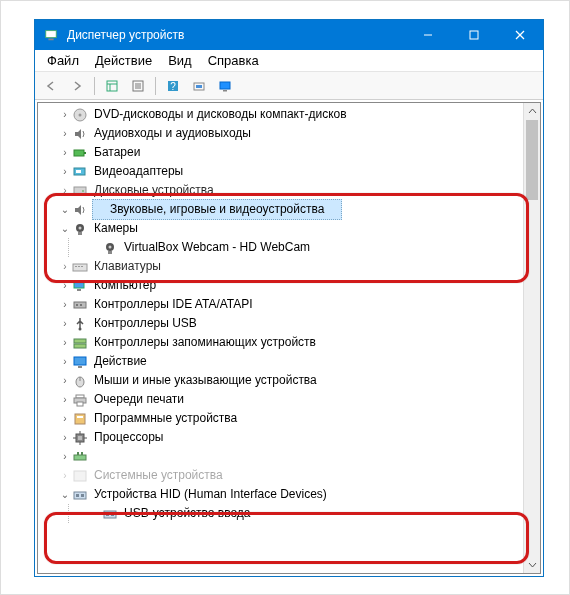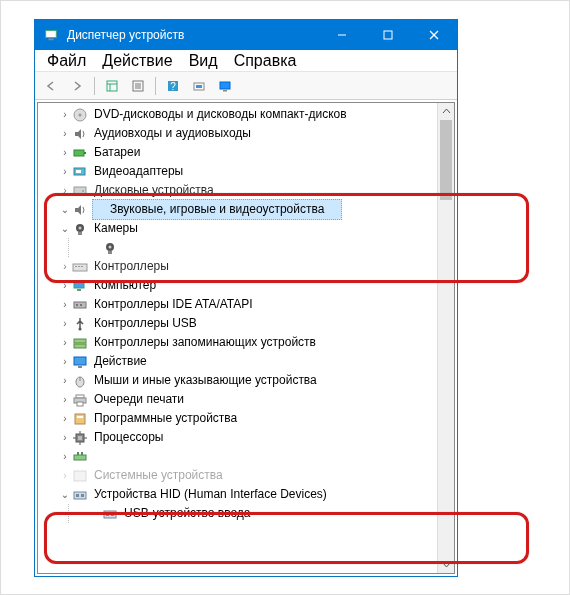--- a/index.html
+++ b/index.html
@@ -13,21 +13,21 @@
     overflow: hidden;
   }
   .outer-shadow {
     position: absolute; top:0; left:0; right:0; bottom:0;
     border: 1px solid #ddd;
     box-shadow: 4px 4px 8px rgba(0,0,0,0.15);
   }
   .window {
     position: absolute;
     top: 19px; left: 34px;
-    width: 424px; height: 558px;
+    width: 510px; height: 558px;
     background: #fff;
     border: 1px solid #0a74c3;
     display: flex; flex-direction: column;
   }
   .titlebar {
     height: 30px;
     background: #0078d7;
     color: #fff;
     display: flex; align-items: center;
     padding-left: 8px;
@@ -44,21 +44,21 @@
     width: 46px;
     display:flex; align-items:center; justify-content:center;
     color:#fff;
   }
   .menubar {
     height: 22px; flex:0 0 22px;
     display:flex; align-items:center;
     padding: 0 4px;
     background:#fff;
     border-bottom:1px solid #e5e5e5;
-    font-size:16px;
+    font-size:13px;
   }
   .menuitem { padding: 0 8px; }
   .toolbar {
     height: 28px; flex:0 0 28px;
     display:flex; align-items:center;
     padding: 0 4px;
     gap:2px;
     background:#f8f8f8;
     border-bottom:1px solid #d0d0d0;
   }
@@ -305,33 +305,34 @@
 
       <div class="node indent2 guide">
         <span class="exp"></span>
         <span class="icon">
             <svg width="16" height="16">
               <circle cx="8" cy="7" r="4" fill="#555"></circle>
               <circle cx="8" cy="7" r="1.5" fill="#ccc"></circle>
               <rect x="6" y="11" width="4" height="3" fill="#888"></rect>
             </svg>
           </span>
+        <span class="lbl">VirtualBox Webcam - HD WebCam</span>
       </div>
 
       <div class="node indent1" style="opacity:0.85">
         <span class="exp">›</span>
         <span class="icon">
             <svg width="16" height="16">
               <rect x="1" y="5" width="14" height="7" fill="#ddd" stroke="#888"></rect>
               <rect x="3" y="7" width="2" height="1" fill="#888"></rect>
               <rect x="6" y="7" width="2" height="1" fill="#888"></rect>
               <rect x="9" y="7" width="2" height="1" fill="#888"></rect>
             </svg>
           </span>
-        <span class="lbl">Контроллеры</span>
+        <span class="lbl">Клавиатуры</span>
       </div>
 
       <div class="node indent1">
         <span class="exp">›</span>
         <span class="icon">
             <svg width="16" height="16">
               <rect x="2" y="3" width="10" height="7" fill="#4aa0e8" stroke="#2a6"></rect>
               <rect x="5" y="11" width="4" height="2" fill="#888"></rect>
             </svg>
           </span>

